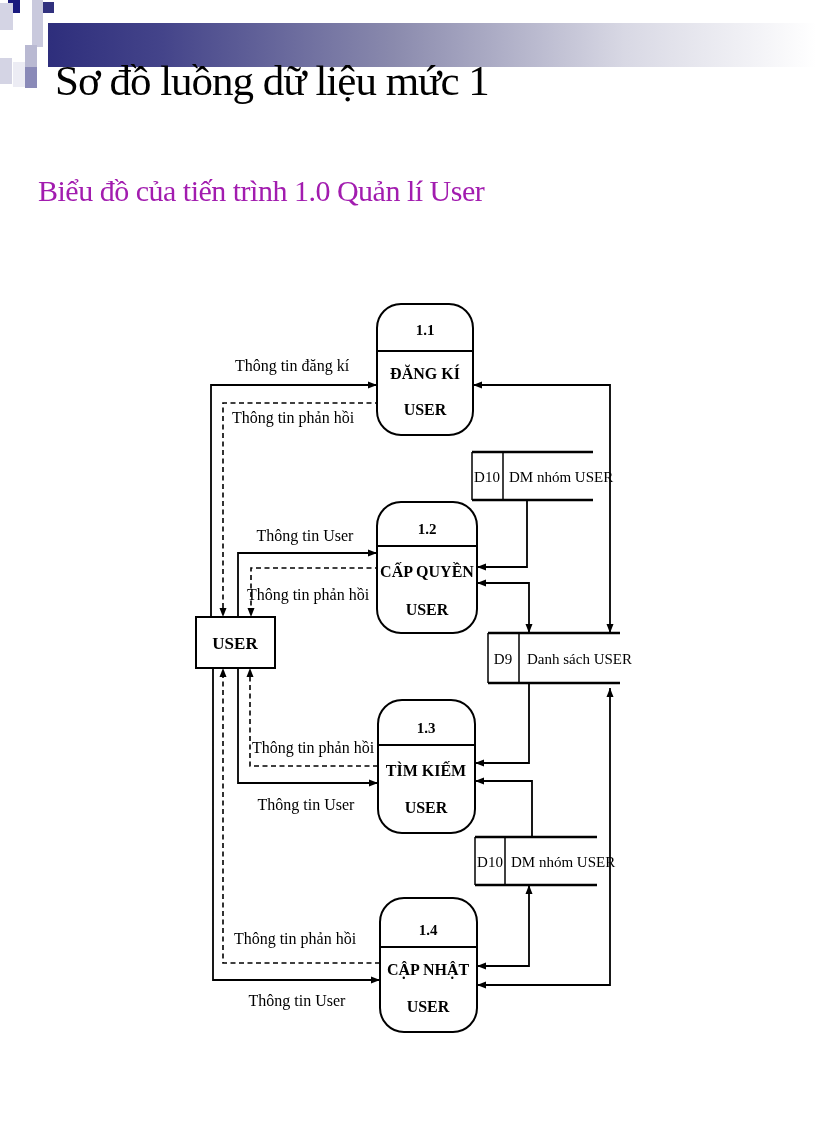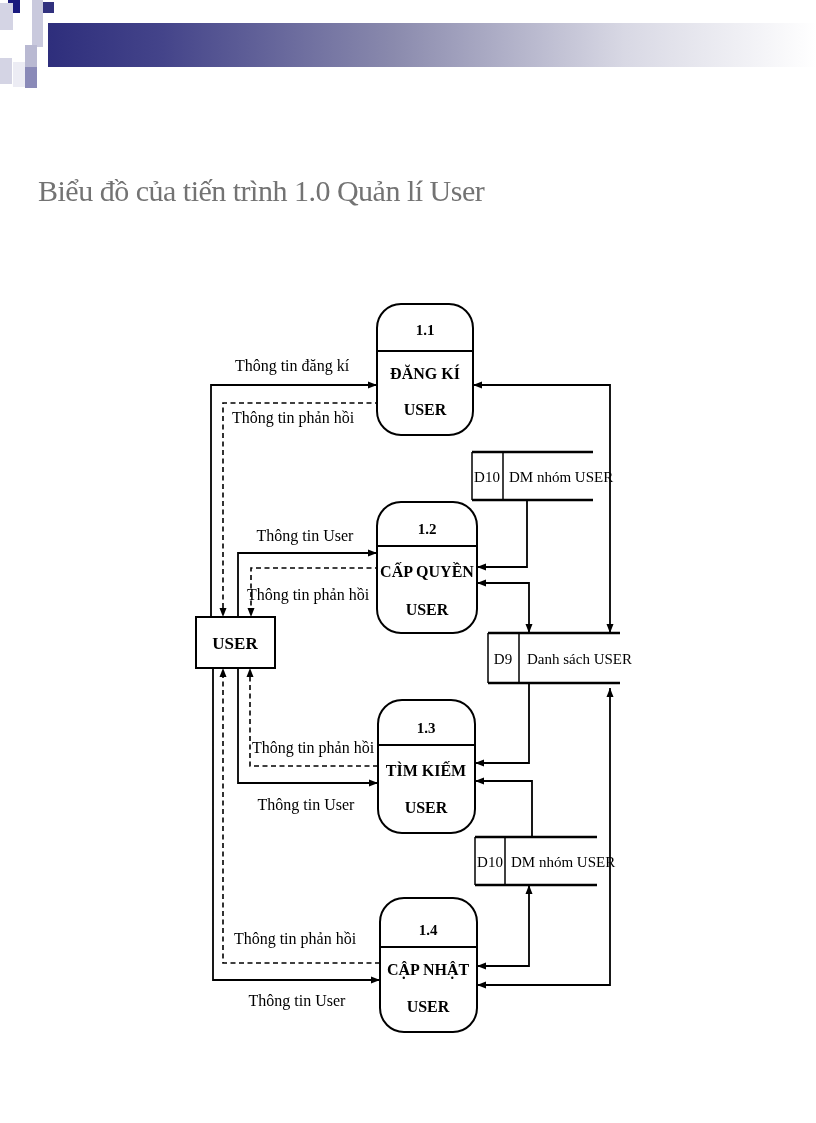--- a/index.html
+++ b/index.html
@@ -11,21 +11,21 @@
   .sq1{left:8px;top:0;width:12px;height:13px;background:#1a1a7e;}
   .sq2{left:0;top:3px;width:13px;height:27px;background:#d4d4e4;}
   .sq3{left:32px;top:0;width:11px;height:47px;background:#c9c9dd;}
   .sq4{left:43px;top:2px;width:11px;height:11px;background:#31317e;}
   .sq5{left:13px;top:62px;width:13px;height:25px;background:#ececf4;}
   .sq6{left:25px;top:45px;width:12px;height:22px;background:#b9b9d2;}
   .sq7{left:25px;top:67px;width:12px;height:21px;background:#8a8ab8;}
   .sq8{left:0;top:58px;width:12px;height:26px;background:#d4d4e4;}
   .title{position:absolute;left:55px;top:56px;font-size:43px;color:#000;
          font-weight:normal;white-space:nowrap;letter-spacing:-1px;}
-  .subtitle{position:absolute;left:38px;top:174px;font-size:30px;color:#737373;
+  .subtitle{position:absolute;left:38px;top:174px;font-size:30px;color:#a21caf;
             white-space:nowrap;letter-spacing:-0.5px;}
   svg.diagram{position:absolute;left:0;top:0;}
   .ln{stroke:#000;fill:none;stroke-width:1.8px;}
   .lnd{stroke:#000;fill:none;stroke-width:1.6px;stroke-dasharray:5 3.5;}
   .ah{fill:#000;stroke:none;}
   .proc{fill:#fff;stroke:#000;stroke-width:2px;}
   .pdiv{stroke:#000;stroke-width:1.8px;}
   .sline{stroke:#000;stroke-width:2.6px;}
   .svert{stroke:#000;stroke-width:1.5px;}
   .ent{fill:#fff;stroke:#000;stroke-width:2px;}
@@ -45,20 +45,21 @@
   <div class="banner"></div>
   <div class="deco sq1"></div>
   <div class="deco sq2"></div>
   <div class="deco sq3"></div>
   <div class="deco sq4"></div>
   <div class="deco sq5"></div>
   <div class="deco sq6"></div>
   <div class="deco sq7"></div>
   <div class="deco sq8"></div>
 
+  <div class="title">Sơ đồ luồng dữ liệu mức 1</div>
   <div class="subtitle">Biểu đồ của tiến trình 1.0 Quản lí User</div>
 
   <svg class="diagram" width="816" height="1123" viewBox="0 0 816 1123">
 
     <g>
 
       <polyline class="ln" points="211,617 211,385 377,385"></polyline>
 
       <polyline class="lnd" points="380,403 223,403 223,614"></polyline>
 

